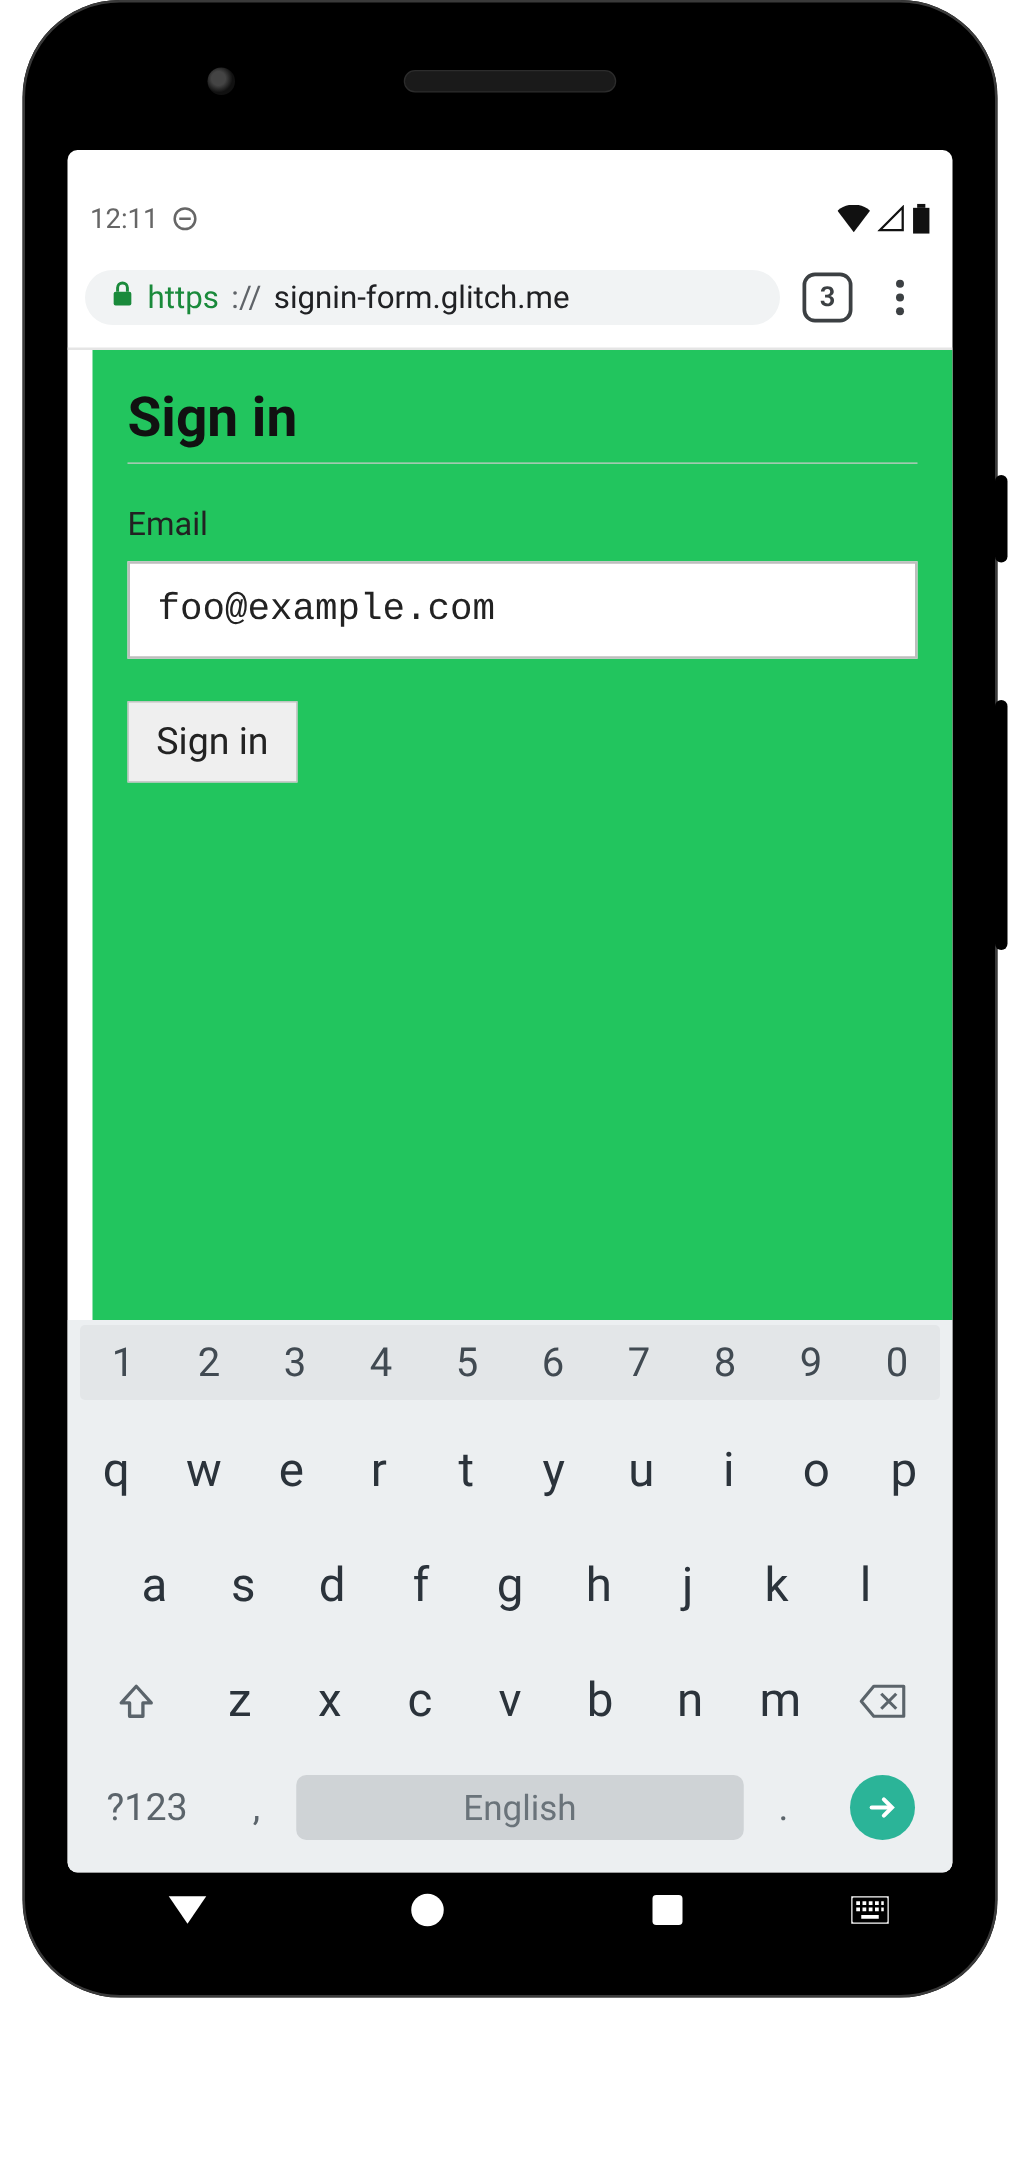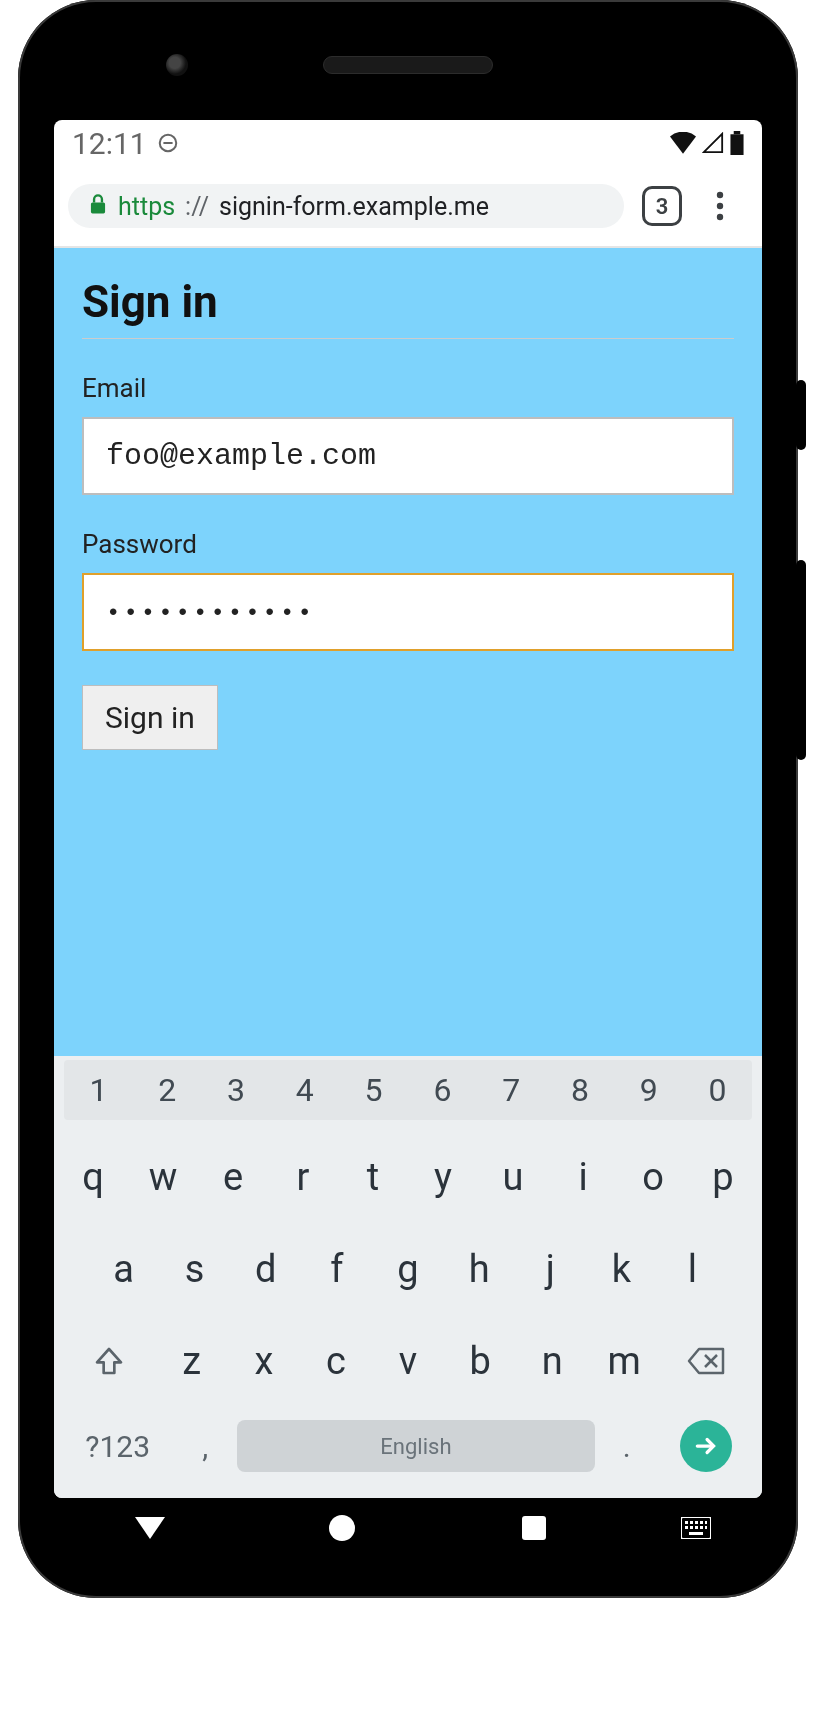--- a/index.html
+++ b/index.html
@@ -52,22 +52,23 @@
     flex-direction:column;
   }
 
   
   .statusbar {
     height:46px;
     display:flex;
     align-items:center;
     justify-content:space-between;
     padding:0 18px;
-    font-size:30px;
+    font-size:22px;
     color:#666;
+    margin-top:32px;
   }
   .status-left { display:flex; align-items:center; gap:10px; }
   .status-right { display:flex; align-items:center; gap:6px; color:#111;}
   .dnd-icon svg, .status-right svg { display:block; }
 
   
   .browser-bar {
     height:82px;
     display:flex;
     align-items:center;
@@ -101,23 +102,24 @@
   .more-btn {
     width:40px; height:40px;
     display:flex; align-items:center; justify-content:center;
     color:#3c4043;
     font-size:30px;
   }
 
   
   .page {
     flex:1;
-    background:#7dd3fc;
+    background:#22c55e;
     padding:24px 28px 0 28px;
     overflow:hidden;
+    margin-left:20px;
   }
   h1.page-title {
     font-size:44px;
     font-weight:700;
     margin:4px 0 10px 0;
     color:#111;
   }
   .title-rule {
     border:none;
     border-top:1px solid #ccc;
@@ -185,21 +187,21 @@
   .kb-row.row2 { padding:0 30px; }
   .kb-row.row3 { padding:0 4px; }
   .kb-row.row3 .key.special { flex:1.3; }
   .kb-row.row4 { padding:0 4px; align-items:center;}
   .kb-row.row4 .key { height:72px; }
   .kb-row.row4 .key.wide  { flex:1.4; font-size:30px; color:#5b646b;}
   .kb-row.row4 .key.space {
     flex:4.5;
     background:#cfd3d6;
     border-radius:8px;
-    font-size:22px;
+    font-size:28px;
     color:#6a737a;
     height:52px;
   }
   .kb-row.row4 .key.enter {
     flex:1.2;
   }
   .enter-circle {
     width:52px; height:52px; border-radius:50%;
     background:#2bb498;
     display:flex; align-items:center; justify-content:center;
@@ -272,21 +274,21 @@
     <div class="browser-bar">
       <div class="omnibox">
         <span class="lock">
           <svg width="20" height="22" viewBox="0 0 24 28" fill="#1a8a3b">
               <rect x="3" y="12" width="18" height="14" rx="2"></rect>
               <path d="M7 12 V8 a5 5 0 0 1 10 0 V12" fill="none" stroke="#1a8a3b" stroke-width="3"></path>
             </svg>
         </span>
         <span class="proto">https</span>
           <span class="grey">://</span>
-          <span class="host">signin-form.example.me</span>
+          <span class="host">signin-form.glitch.me</span>
       </div>
       <div class="tabs-btn">
         <span>3</span>
       </div>
       <div class="more-btn">
         <svg width="8" height="30" viewBox="0 0 8 30" fill="#3c4043">
           <circle cx="4" cy="4" r="3.2"></circle>
             <circle cx="4" cy="15" r="3.2"></circle>
             <circle cx="4" cy="26" r="3.2"></circle>
         </svg>
@@ -295,26 +297,20 @@
 
     <div class="page">
       <h1 class="page-title">Sign in</h1>
       <hr class="title-rule">
 
       <div class="form-group">
         <label class="form-label">Email</label>
         <input class="text-input" type="text" value="foo@example.com" style="">
       </div>
 
-      <div class="form-group">
-        <label class="form-label">Password</label>
-        <div class="text-input focused">
-          <span class="pw-dots">••••••••••••</span>
-        </div>
-      </div>
 
       <button class="submit-btn">Sign in</button>
     </div>
 
     <div class="keyboard">
       <div class="kb-row numbers">
         <div class="key">1</div>
         <div class="key">2</div>
         <div class="key">3</div>
         <div class="key">4</div>

